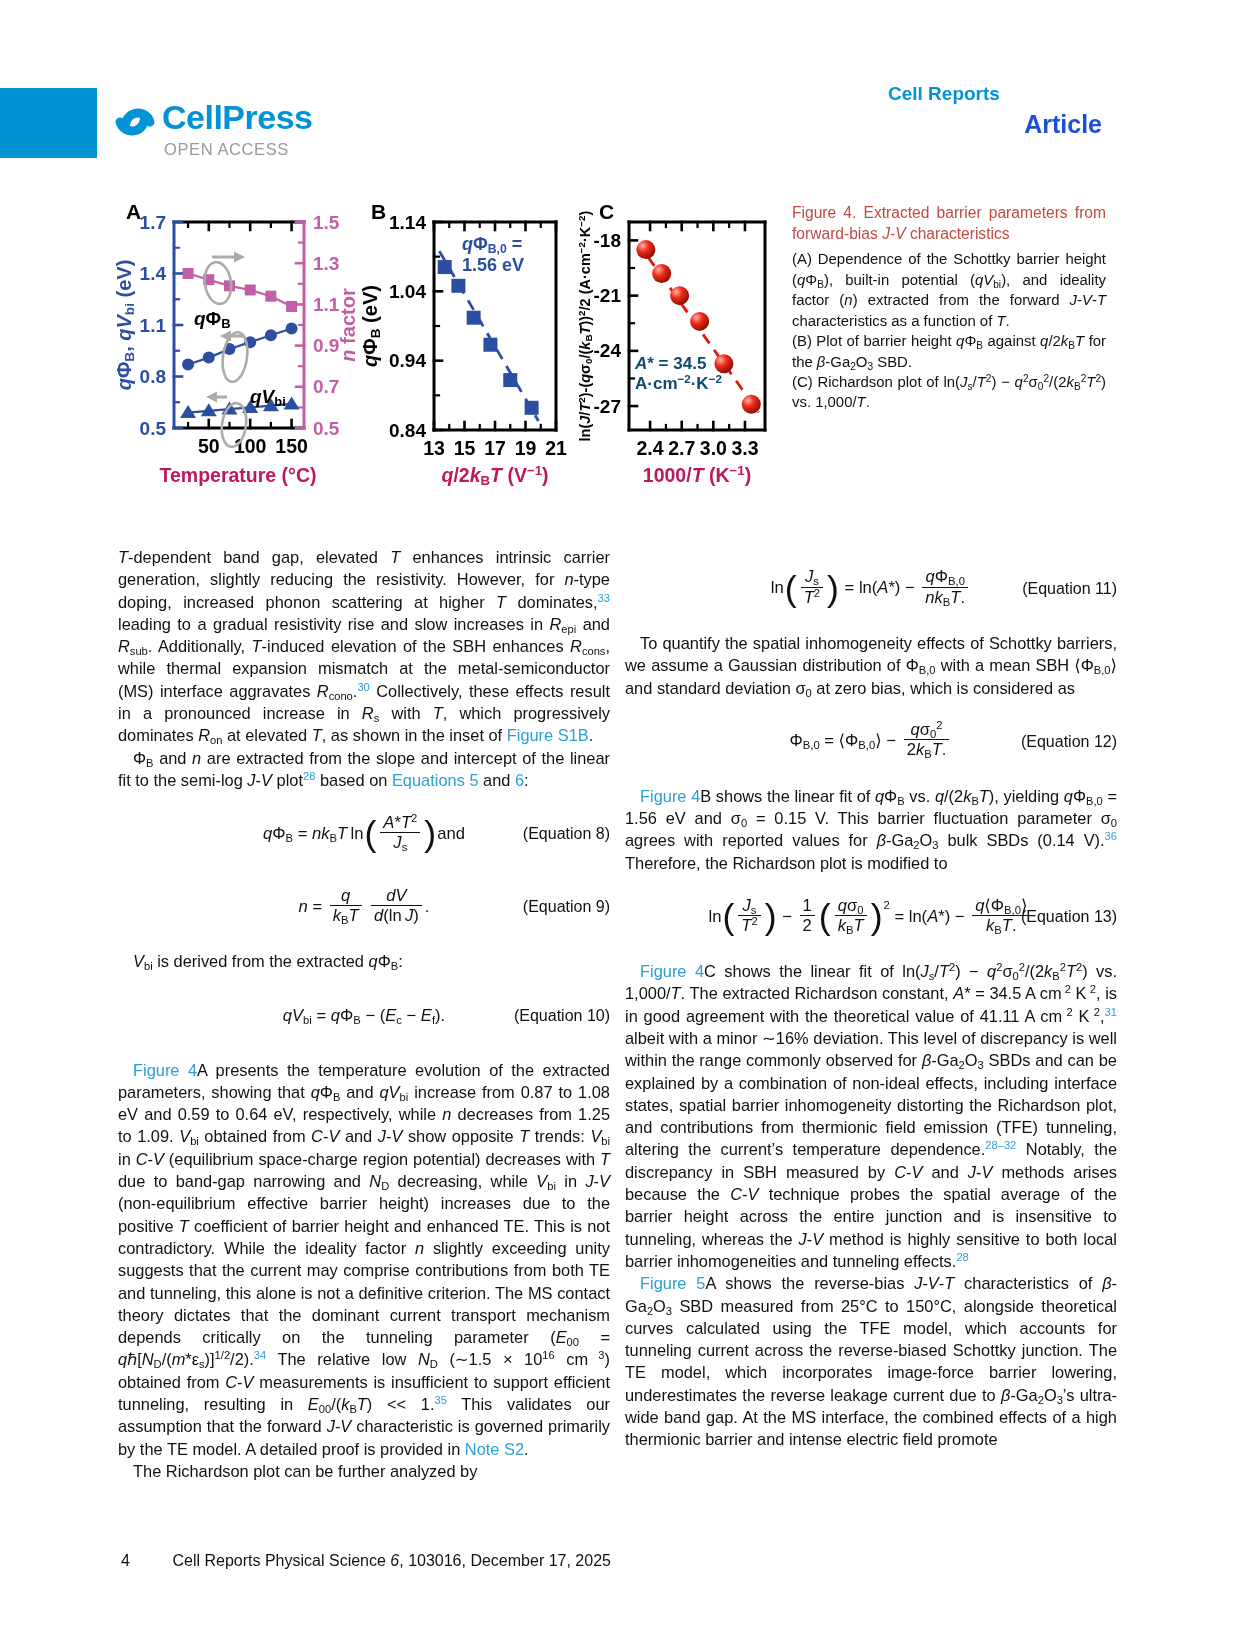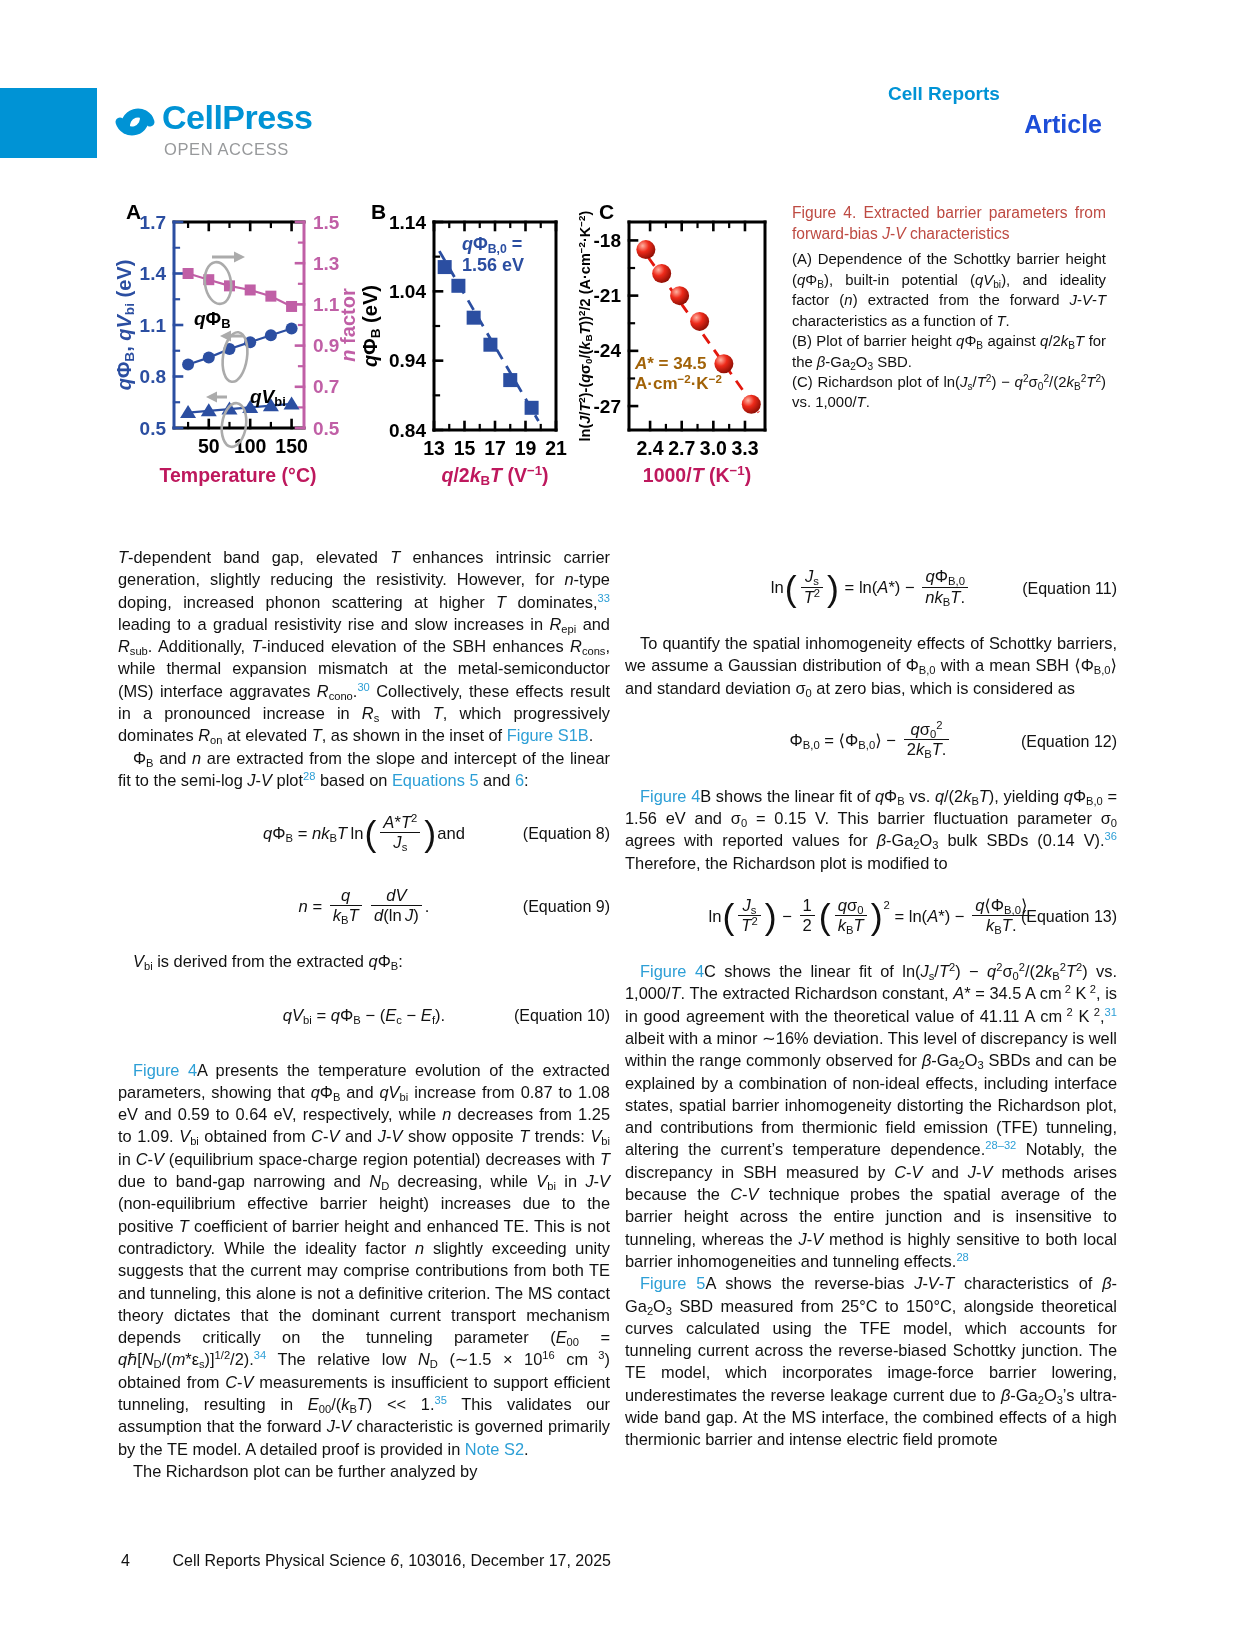--- a/index.html
+++ b/index.html
@@ -254,21 +254,21 @@
             <stop offset="100%" stop-color="#8f0f05"></stop>
           </radialGradient>
         </defs>
         <circle cx="62.86821705426353" cy="51.610619469026545" r="9.5" fill="url(#grad2)"></circle>
         <circle cx="78.68217054263562" cy="75.53982300884957" r="9.5" fill="url(#grad2)"></circle>
         <circle cx="96.6046511627907" cy="97.6283185840708" r="9.5" fill="url(#grad2)"></circle>
         <circle cx="116.63565891472867" cy="123.39823008849555" r="9.5" fill="url(#grad2)"></circle>
         <circle cx="140.88372093023253" cy="165.73451327433628" r="9.5" fill="url(#grad2)"></circle>
         <circle cx="168.2945736434108" cy="206.2300884955752" r="9.5" fill="url(#grad2)"></circle>
       </svg>
-      <div class="anno" style="left: 52px; top: 156px; color: #a16207; font-size: 17px;"><i>A</i>* = 34.5<br>A·cm<sup>−2</sup>·K<sup>−2</sup></div>
+      <div class="anno" style="left: 52px; top: 156px; color: #0c4a6e; font-size: 17px;"><i>A</i>* = 34.5<br>A·cm<sup>−2</sup>·K<sup>−2</sup></div>
       <div class="axis-title-x" style="left: -16px; top: 266px; width: 260px;">1000/<i>T</i> (K<sup>−1</sup>)</div>
       <div class="axis-title-y" style="width: 330px; left: -163px; top: 115px; font-size: 14.5px; color: rgb(0, 0, 0);">ln(<i>J</i>/<i>T</i><sup>2</sup>)-(<i>q</i>σ<sub>0</sub>/(<i>k</i><sub>B</sub><i>T</i>))<sup>2</sup>/2 (A·cm<sup>−2</sup>·K<sup>−2</sup>)</div>
     </div>
 
   <div class="caption">
     <div class="cap-title">Figure 4. Extracted barrier parameters from forward-bias <i>J</i>-<i>V</i> characteristics</div>
     <div class="cap-body">
         <div class="cap-line">(A) Dependence of the Schottky barrier height (<i>q</i>Φ<sub>B</sub>), built-in potential (<i>qV</i><sub>bi</sub>), and ideality factor (<i>n</i>) extracted from the forward <i>J</i>-<i>V</i>-<i>T</i> characteristics as a function of <i>T</i>.</div>
         <div class="cap-line">(B) Plot of barrier height <i>q</i>Φ<sub>B</sub> against <i>q</i>/2<i>k</i><sub>B</sub><i>T</i> for the <i>β</i>-Ga<sub>2</sub>O<sub>3</sub> SBD.</div>
         <div class="cap-line">(C) Richardson plot of ln(<i>J</i><sub>s</sub>/<i>T</i><sup>2</sup>) − <i>q</i><sup>2</sup>σ<sub>0</sub><sup>2</sup>/(2<i>k</i><sub>B</sub><sup>2</sup><i>T</i><sup>2</sup>) vs. 1,000/<i>T</i>.</div>

